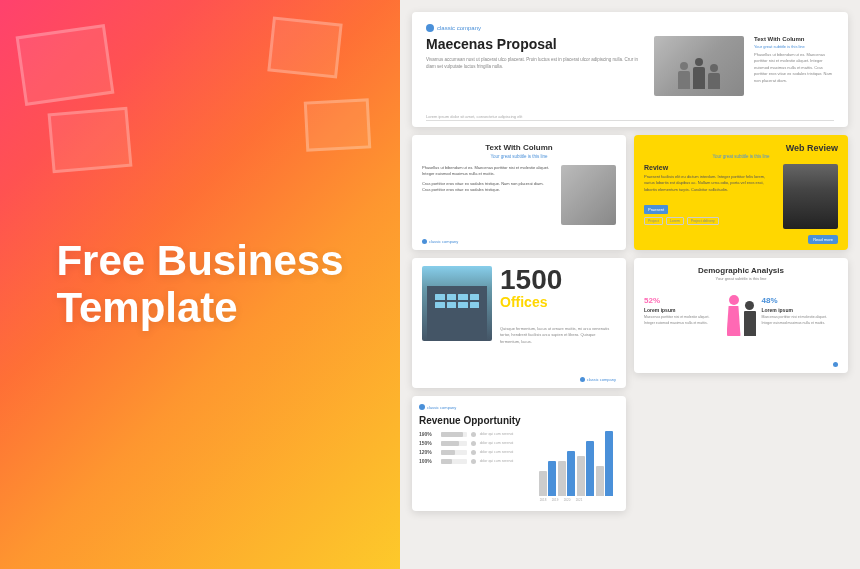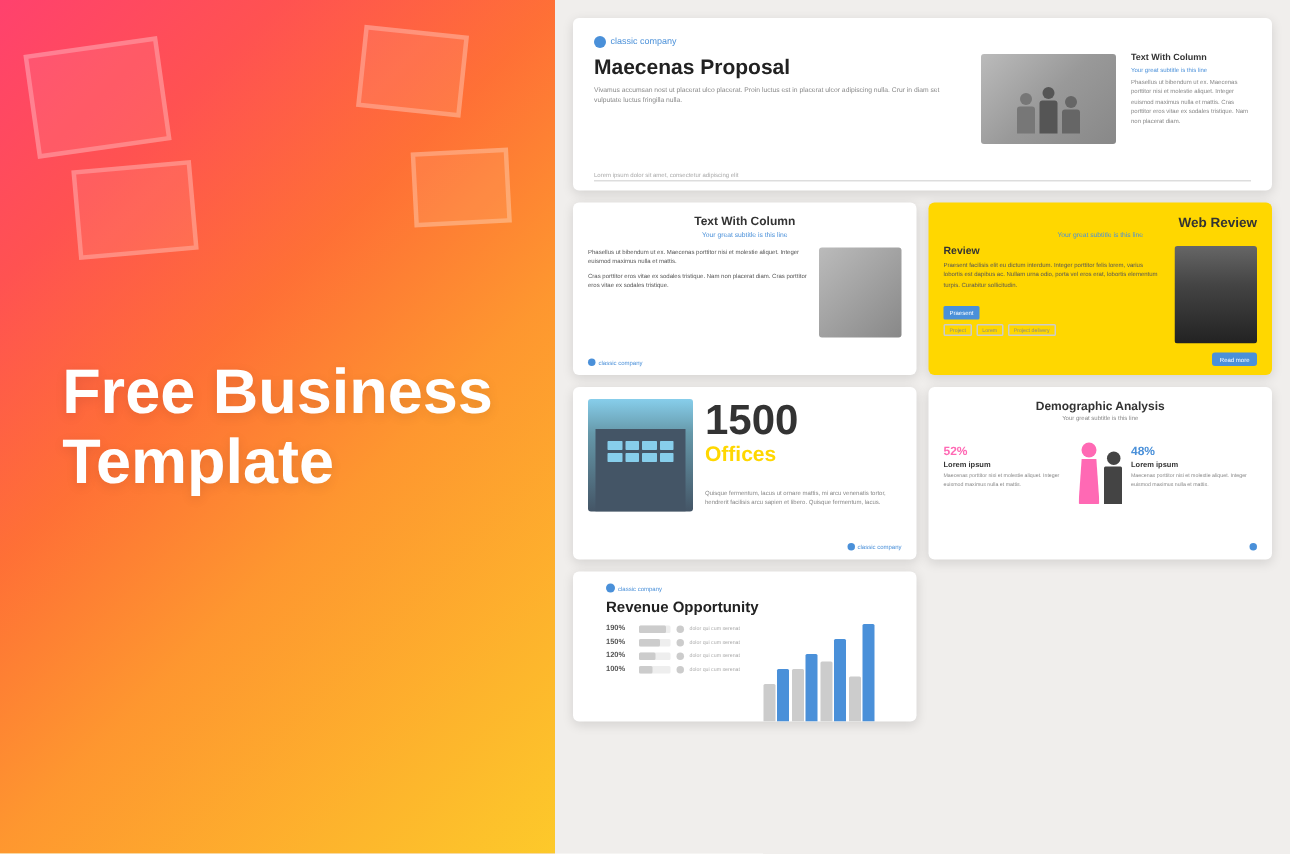--- a/index.html
+++ b/index.html
@@ -6,21 +6,21 @@
     body {
       width: 860px;
       height: 569px;
       overflow: hidden;
       font-family: Arial, sans-serif;
       display: flex;
     }
 
     
     .left-panel {
-      width: 370px;
+      width: 400px;
       height: 569px;
       background: linear-gradient(135deg, #ff6b6b 0%, #ff4e50 20%, #f9ca24 60%, #f0932b 100%);
       display: flex;
       align-items: center;
       justify-content: center;
       position: relative;
       flex-shrink: 0;
     }
 
     .left-panel-bg {
@@ -381,21 +381,21 @@
       background: #4a90d9;
       color: white;
       font-size: 4px;
       padding: 2px 5px;
       border-radius: 2px;
     }
 
     
     .slide4 {
       padding: 8px 10px;
-      height: 115px;
+      height: 130px;
       background: white;
       position: relative;
     }
 
     .slide4-content {
       display: flex;
       gap: 8px;
       height: 85px;
     }
 
@@ -569,22 +569,22 @@
     }
 
     .slide5-logo-dot {
       width: 5px; height: 5px;
       background: #4a90d9;
       border-radius: 50%;
     }
 
     
     .slide6 {
-      padding: 8px 22px;
-      height: 100px;
+      padding: 8px 7px;
+      height: 115px;
       background: white;
       position: relative;
     }
 
     .slide6-top {
       display: flex;
       justify-content: space-between;
       align-items: flex-start;
       margin-bottom: 5px;
     }

